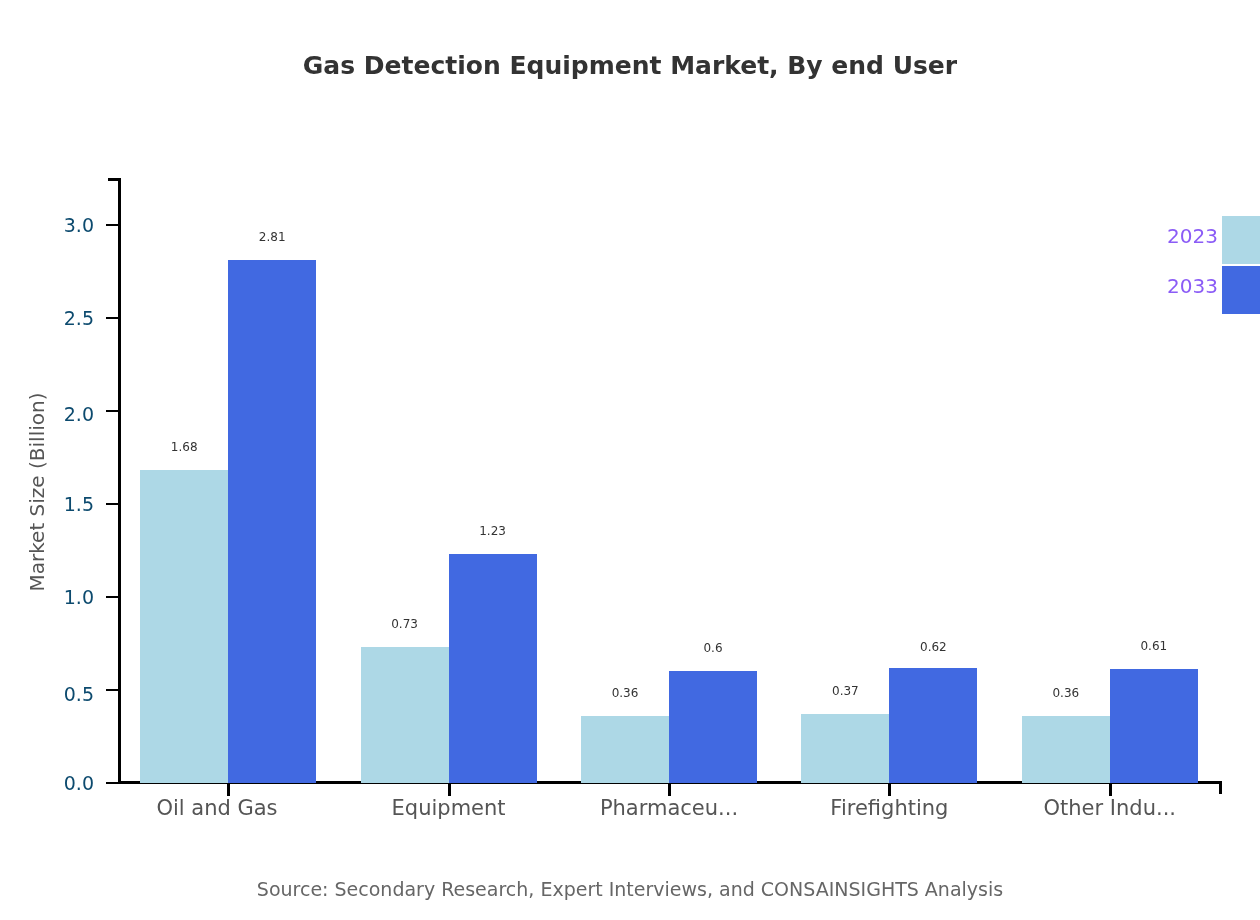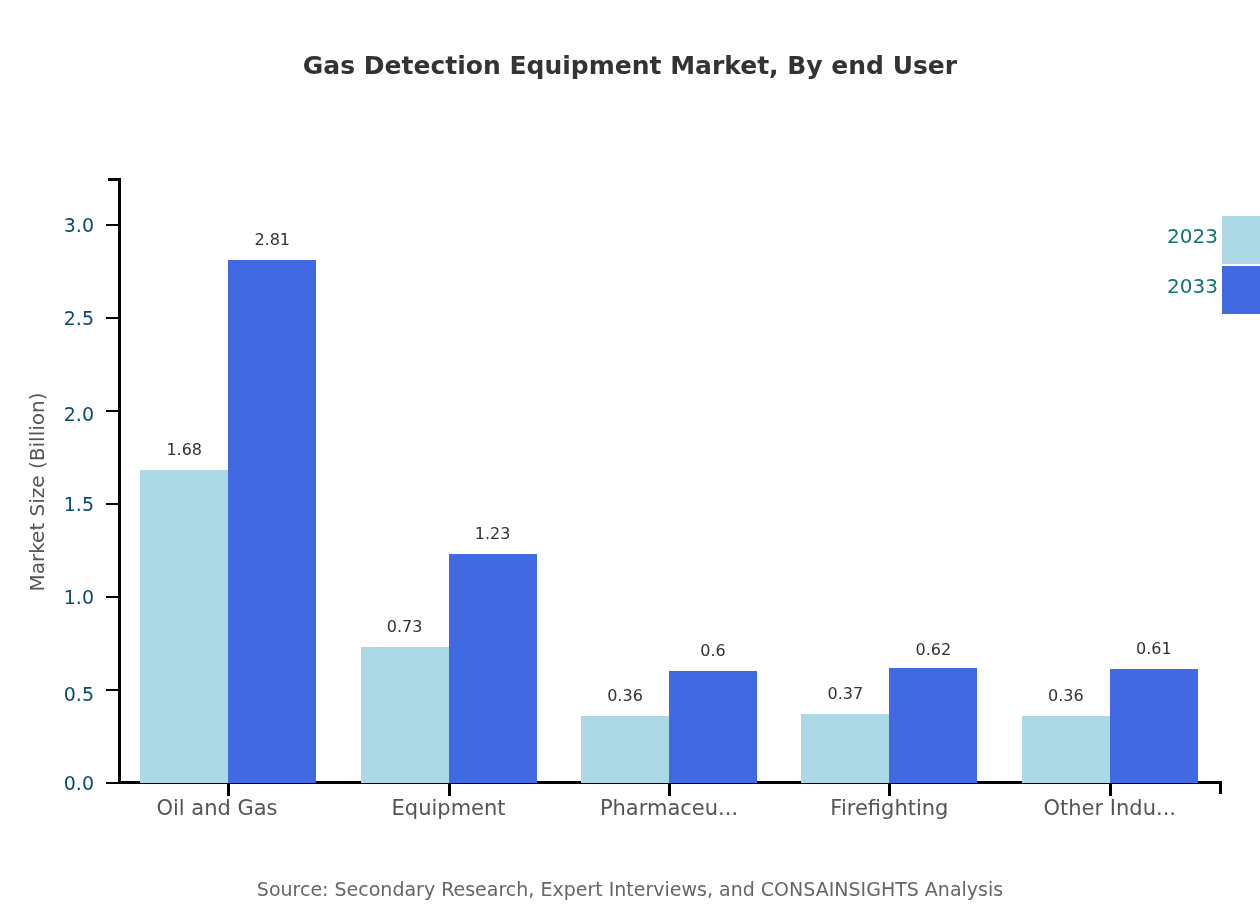--- a/index.html
+++ b/index.html
@@ -127,21 +127,21 @@
 
   
   .bar {
     position: absolute;
     bottom: 0;
   }
   .bar-value {
     position: absolute;
     width: 120px;
     text-align: center;
-    font-size: 16px;
+    font-size: 12px;
     color: #333333;
     white-space: nowrap;
   }
 
   
   #legend {
     position: absolute;
     left: 1136px;
     top: 222px;
     width: 124px;
@@ -150,21 +150,21 @@
     position: relative;
     height: 50px;
   }
   .legend-label {
     position: absolute;
     left: 0;
     top: 2px;
     width: 82px;
     text-align: right;
     font-size: 20px;
-    color: #0f766e;
+    color: #8b5cf6;
   }
   .legend-swatch {
     position: absolute;
     left: 86px;
     top: -6px;
     width: 48px;
     height: 48px;
   }
 
   

